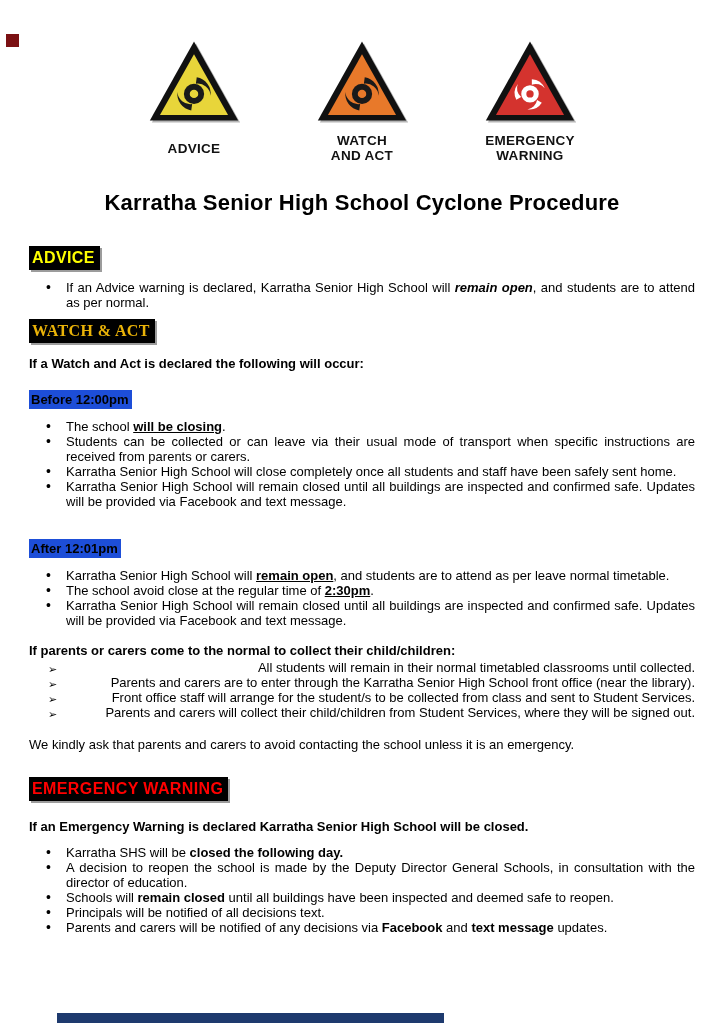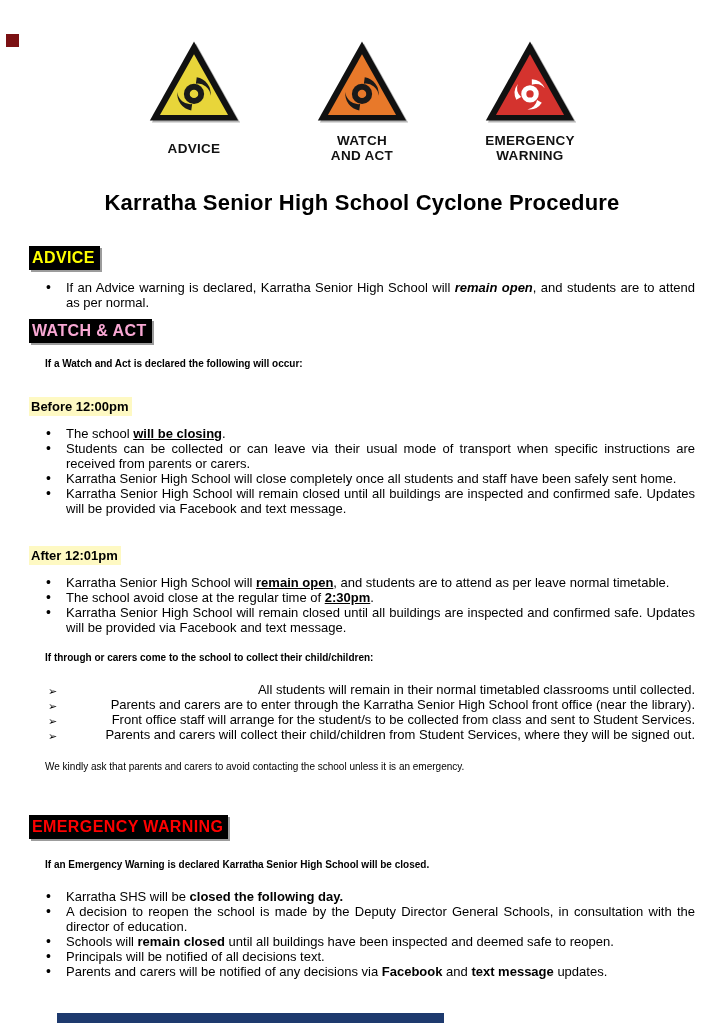--- a/index.html
+++ b/index.html
@@ -25,23 +25,23 @@
     text-align:center;font-size:22px;font-weight:bold;margin-top:27px;
     letter-spacing:.2px;color:#000;
   }
 
   .content{padding:0 29px}
   .sec-header{
     display:inline-block;background:#000;color:#ff0;font-weight:bold;
     font-size:16px;line-height:19px;padding:2px 5px 3px 3px;margin-top:15px;
     box-shadow:2px 2px 0 #9c9c9c;letter-spacing:.4px;
   }
-  .para{margin:16px;font-size:10px;line-height:17px;margin-top:10px}
+  .para{margin:0;font-size:13px;line-height:17px;margin-top:10px}
   .hl{
-    display:inline-block;background:#fef9c3;font-weight:bold;font-size:13px;
+    display:inline-block;background:#1d4ed8;font-weight:bold;font-size:13px;
     line-height:16px;padding:2px 3px 1px 2px;margin-top:9px;
   }
   ul{margin:0;padding:0;list-style:none}
   ul.blist{margin-top:10px}
   .blist li{
     position:relative;padding-left:37px;font-size:13px;line-height:15px;
     text-align:justify;margin:0;
   }
   .blist.dots li::before{content:"\2022";position:absolute;left:17px;font-size:14px}
   .blist.arrows li{padding-left:40px;text-align:right}
@@ -104,30 +104,30 @@
         <div>WARNING</div>
       </div>
   </div>
 
 </div>
 
 <h1 class="title">Karratha Senior High School Cyclone Procedure</h1>
 
 <div class="content" id="content"><div class="sec-header" style="color: rgb(255, 255, 0);">ADVICE</div><ul class="blist dots">
       <li><span>If an Advice warning is declared, Karratha Senior High School will </span><span class="b i">remain open</span><span>, and students are to attend as per normal.</span></li>
-    </ul><div class="sec-header" style="color: #f9a8d4; margin-top: 9px;">WATCH &amp; ACT</div><p class="para" style="margin-top: 12px;"><span class="b">If a Watch and Act is declared the following will occur:</span></p><div style="margin-top: 9px;"><span class="hl">Before 12:00pm</span></div><ul class="blist dots">
+    </ul><div class="sec-header" style="color: #eab308; margin-top: 9px; font-family: Liberation Serif, serif;">WATCH &amp; ACT</div><p class="para" style="margin-top: 12px;"><span class="b">If a Watch and Act is declared the following will occur:</span></p><div style="margin-top: 9px;"><span class="hl">Before 12:00pm</span></div><ul class="blist dots">
       <li><span>The school </span><span class="b u">will be closing</span><span>.</span></li>
       <li><span>Students can be collected or can leave via their usual mode of transport when specific instructions are received from parents or carers.</span></li>
       <li><span>Karratha Senior High School will close completely once all students and staff have been safely sent home.</span></li>
       <li><span>Karratha Senior High School will remain closed until all buildings are inspected and confirmed safe. Updates will be provided via Facebook and text message.</span></li>
     </ul><div style="margin-top: 21px;"><span class="hl">After 12:01pm</span></div><ul class="blist dots">
       <li><span>Karratha Senior High School will </span><span class="b u">remain open</span><span>, and students are to attend as per leave normal timetable.</span></li>
       <li><span>The school avoid close at the regular time of </span><span class="b u">2:30pm</span><span>.</span></li>
       <li><span>Karratha Senior High School will remain closed until all buildings are inspected and confirmed safe. Updates will be provided via Facebook and text message.</span></li>
-    </ul><p class="para" style="margin-top: 14px;"><span class="b">If through or carers come to the school to collect their child/children:</span></p><ul class="blist arrows" style="margin-top: 1px;">
+    </ul><p class="para" style="margin-top: 14px;"><span class="b">If parents or carers come to the normal to collect their child/children:</span></p><ul class="blist arrows" style="margin-top: 1px;">
       <li><span>All students will remain in their normal timetabled classrooms until collected.</span></li>
       <li><span>Parents and carers are to enter through the Karratha Senior High School front office (near the library).</span></li>
       <li><span>Front office staff will arrange for the student/s to be collected from class and sent to Student Services.</span></li>
       <li><span>Parents and carers will collect their child/children from Student Services, where they will be signed out.</span></li>
     </ul><p class="para" style="margin-top: 16px;"><span>We kindly ask that parents and carers to avoid contacting the school unless it is an emergency.</span></p><div class="sec-header" style="color: rgb(255, 0, 0); margin-top: 24px;">EMERGENCY WARNING</div><p class="para" style="margin-top: 17px;"><span class="b">If an Emergency Warning is declared Karratha Senior High School will be closed.</span></p><ul class="blist dots">
       <li><span>Karratha SHS will be </span><span class="b">closed the following day.</span></li>
       <li><span>A decision to reopen the school is made by the Deputy Director General Schools, in consultation with the director of education.</span></li>
       <li><span>Schools will </span><span class="b">remain closed</span><span> until all buildings have been inspected and deemed safe to reopen.</span></li>
       <li><span>Principals will be notified of all decisions text.</span></li>
       <li><span>Parents and carers will be notified of any decisions via </span><span class="b">Facebook</span><span> and </span><span class="b">text message</span><span> updates.</span></li>

